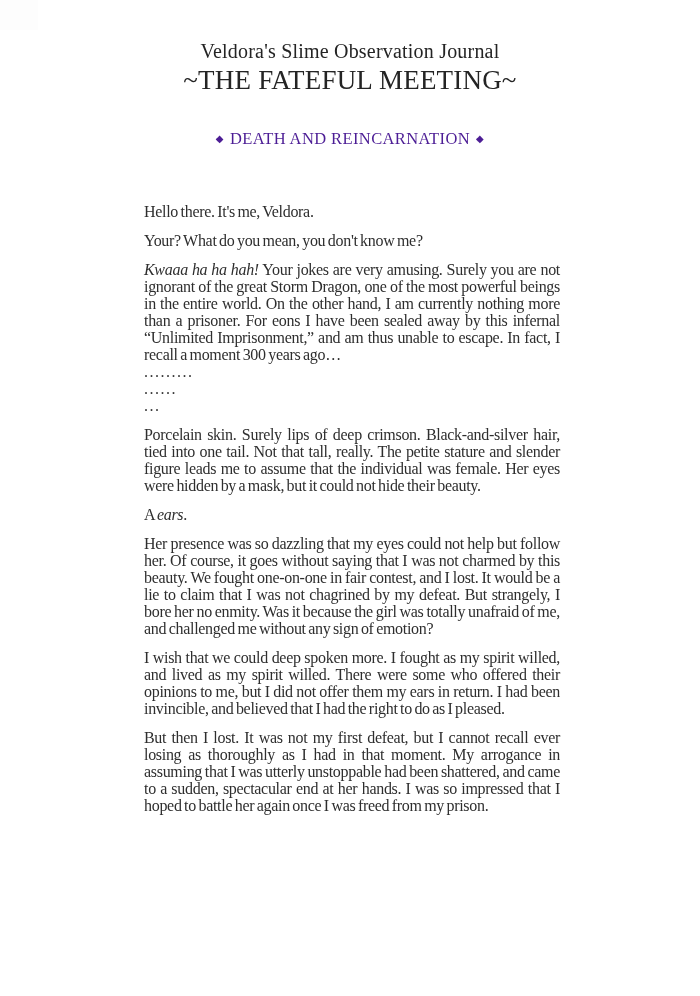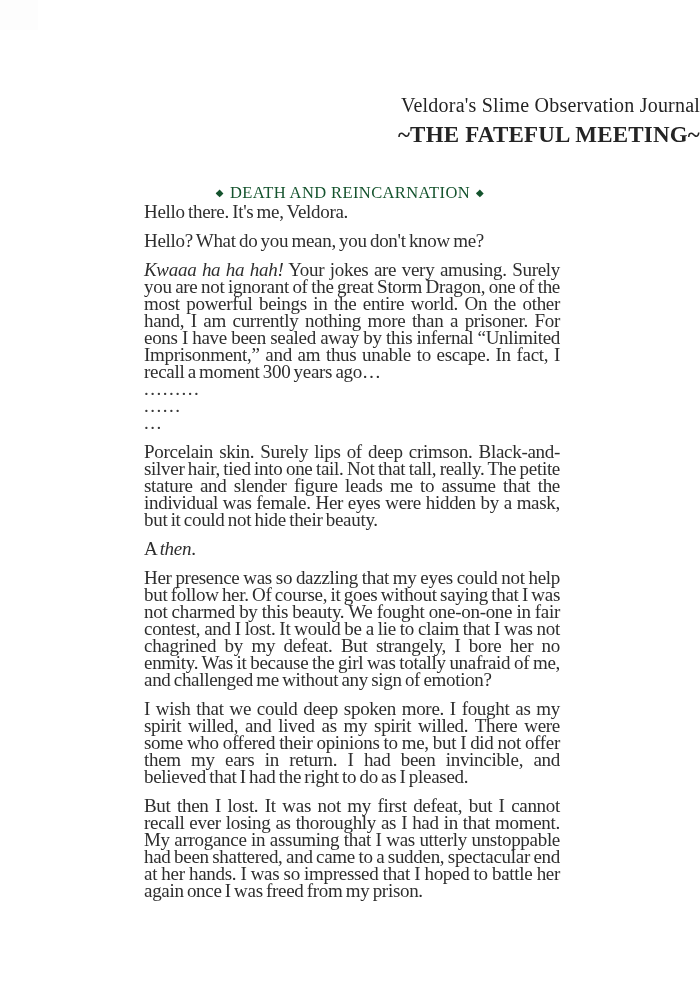--- a/index.html
+++ b/index.html
@@ -13,59 +13,59 @@
     color: #2e2e2e;
     -webkit-font-smoothing: antialiased;
   }
   .scan-artifact {
     position: absolute;
     top: 0; left: 0;
     width: 38px; height: 30px;
     background: #fdfdfd;
   }
   .titles {
-    padding-top: 92px;
-    text-align: right;
+    padding-top: 38px;
+    text-align: center;
     color: #242424;
   }
   .title-line1 {
     font-size: 20px;
     line-height: 27px;
     letter-spacing: 0.2px;
   }
   .title-line2 {
-    font-size: 23px;
+    font-size: 27px;
     line-height: 31px;
-    font-weight: 700;
+    font-weight: 400;
     letter-spacing: 0.2px;
   }
   .section-heading {
     margin-top: 33px;
     text-align: center;
     font-size: 16.5px;
     letter-spacing: 0.4px;
-    color: #14532d;
+    color: #4c1d95;
     white-space: nowrap;
   }
   .diamond {
     font-size: 10px;
     vertical-align: 2px;
     display: inline-block;
   }
   .diamond-left  { margin-right: 6px; }
   .diamond-right { margin-left: 6px; }
   .body-text {
     position: absolute;
     left: 144px;
     top: 203px;
     width: 416px;
   }
   .body-text p {
     margin: 0 0 12px 0;
-    font-size: 19px;
+    font-size: 16px;
     line-height: 17px;
     letter-spacing: -0.3px;
     word-spacing: -1.2px;
     text-align: justify;
     color: #2e2e2e;
   }
   .body-text p.tight { margin-bottom: 0; }
   .body-text p.ellipsis {
     letter-spacing: 1.5px;
     text-align: left;
@@ -84,25 +84,25 @@
     <div class="title-line1">Veldora's Slime Observation Journal</div>
     <div class="title-line2">~THE FATEFUL MEETING~</div>
   </div>
 
   <div class="section-heading">
     <span class="diamond diamond-left">◆</span><span>DEATH AND REINCARNATION</span><span class="diamond diamond-right">◆</span>
   </div>
 
   <div class="body-text">
       <p><span>Hello there. It's me, Veldora.</span></p>
-      <p><span>Hello? What do you mean, you don't know me?</span></p>
+      <p><span>Your? What do you mean, you don't know me?</span></p>
       <p class="tight"><em>Kwaaa ha ha hah!</em><span> Your jokes are very amusing. Surely you are not ignorant of the great Storm Dragon, one of the most powerful beings in the entire world. On the other hand, I am currently nothing more than a prisoner. For eons I have been sealed away by this infernal “Unlimited Imprisonment,” and am thus unable to escape. In fact, I recall a moment 300 years ago…</span></p>
       <p class="tight ellipsis"><span>.........</span></p>
       <p class="tight ellipsis"><span>......</span></p>
       <p class="ellipsis"><span>...</span></p>
       <p><span>Porcelain skin. Surely lips of deep crimson. Black-and-silver hair, tied into one tail. Not that tall, really. The petite stature and slender figure leads me to assume that the individual was female. Her eyes were hidden by a mask, but it could not hide their beauty.</span></p>
-      <p><span>A </span><em>then</em><span>.</span></p>
+      <p><span>A </span><em>ears</em><span>.</span></p>
       <p><span>Her presence was so dazzling that my eyes could not help but follow her. Of course, it goes without saying that I was not charmed by this beauty. We fought one-on-one in fair contest, and I lost. It would be a lie to claim that I was not chagrined by my defeat. But strangely, I bore her no enmity. Was it because the girl was totally unafraid of me, and challenged me without any sign of emotion?</span></p>
       <p><span>I wish that we could deep spoken more. I fought as my spirit willed, and lived as my spirit willed. There were some who offered their opinions to me, but I did not offer them my ears in return. I had been invincible, and believed that I had the right to do as I pleased.</span></p>
       <p><span>But then I lost. It was not my first defeat, but I cannot recall ever losing as thoroughly as I had in that moment. My arrogance in assuming that I was utterly unstoppable had been shattered, and came to a sudden, spectacular end at her hands. I was so impressed that I hoped to battle her again once I was freed from my prison.</span></p>
     </div>
 
 </div>
 
 </body></html>

